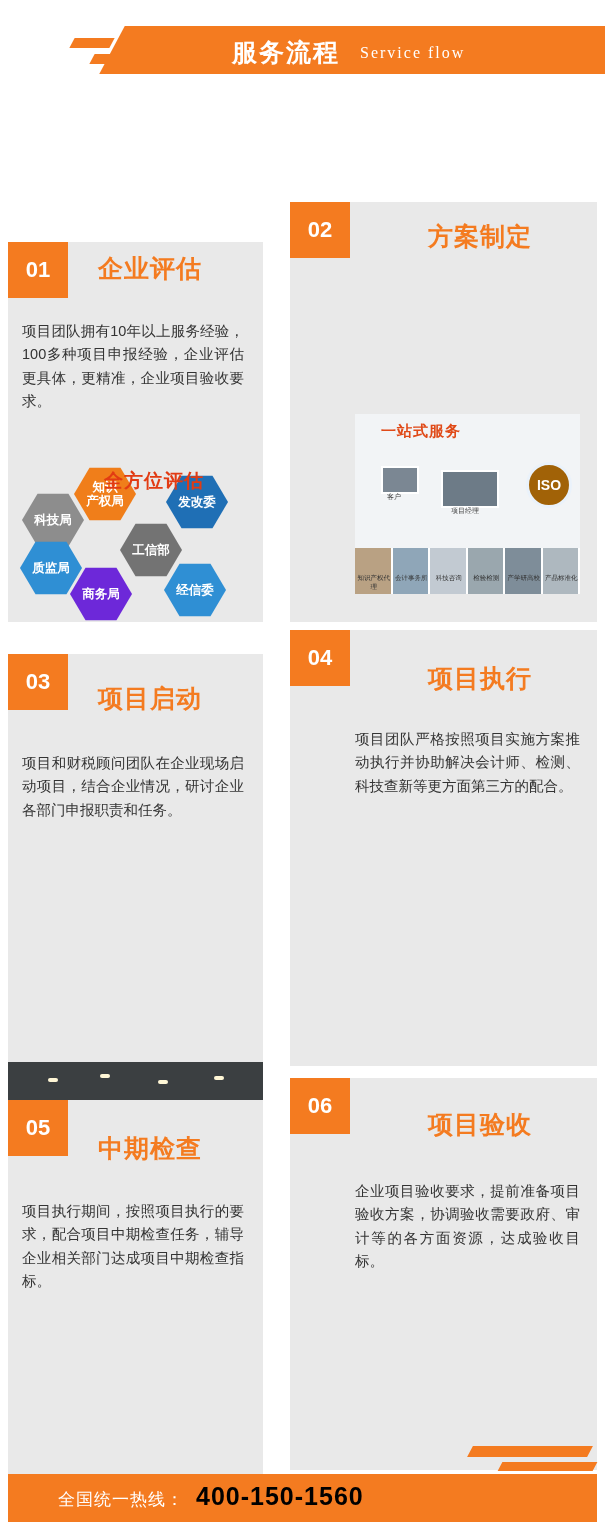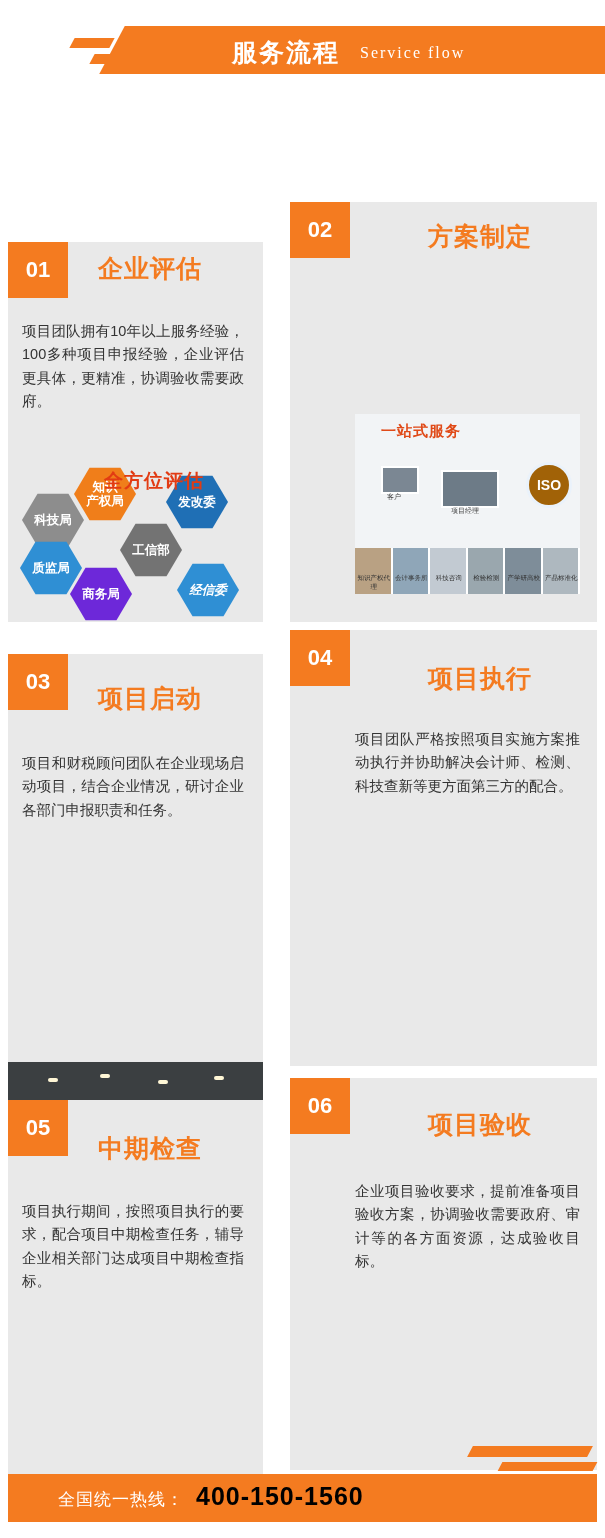--- a/index.html
+++ b/index.html
@@ -290,21 +290,21 @@
   <div class="header-bar"></div>
   <div class="header-title-cn">服务流程</div>
   <div class="header-title-en">Service flow</div>
 </div>
 
 <div class="grid">
 
   <div class="card" id="card1"></div>
   <div class="badge" id="badge1">01</div>
   <div class="card-title" id="title1">企业评估</div>
-  <div class="card-text" id="text1">项目团队拥有10年以上服务经验，100多种项目申报经验，企业评估更具体，更精准，协调验收需要政府。</div>
+  <div class="card-text" id="text1">项目团队拥有10年以上服务经验，100多种项目申报经验，企业评估更具体，更精准，企业项目验收要求。</div>
 
   <div class="hex-panel">
     <div class="hex" style="left:14px; top:38px; background:#8d8d8d;">
       <span>科技局</span>
     </div>
     <div class="hex" style="left:66px; top:12px; background:#f07e1a;">
       <span style="white-space:pre-line;">知识
 产权局</span>
     </div>
     <div class="hex" style="left:158px; top:20px; background:#1f6fb5;">
@@ -312,21 +312,21 @@
     </div>
     <div class="hex" style="left:12px; top:86px; background:#2f8fd4;">
       <span>质监局</span>
     </div>
     <div class="hex" style="left:112px; top:68px; background:#737373;">
       <span>工信部</span>
     </div>
     <div class="hex" style="left:62px; top:112px; background:#6d28d9;">
       <span>商务局</span>
     </div>
-    <div class="hex" style="left:169px; top:108px; background:#2f8fd4;font-style:italic;">
+    <div class="hex" style="left:156px; top:108px; background:#2f8fd4;">
       <span>经信委</span>
     </div>
   </div>
   <div class="hex-title">全方位评估</div>
 
   <div class="card" id="card2"></div>
   <div class="badge" id="badge2">02</div>
   <div class="card-title" id="title2">方案制定</div>
 
   <div class="photo2 photo">

